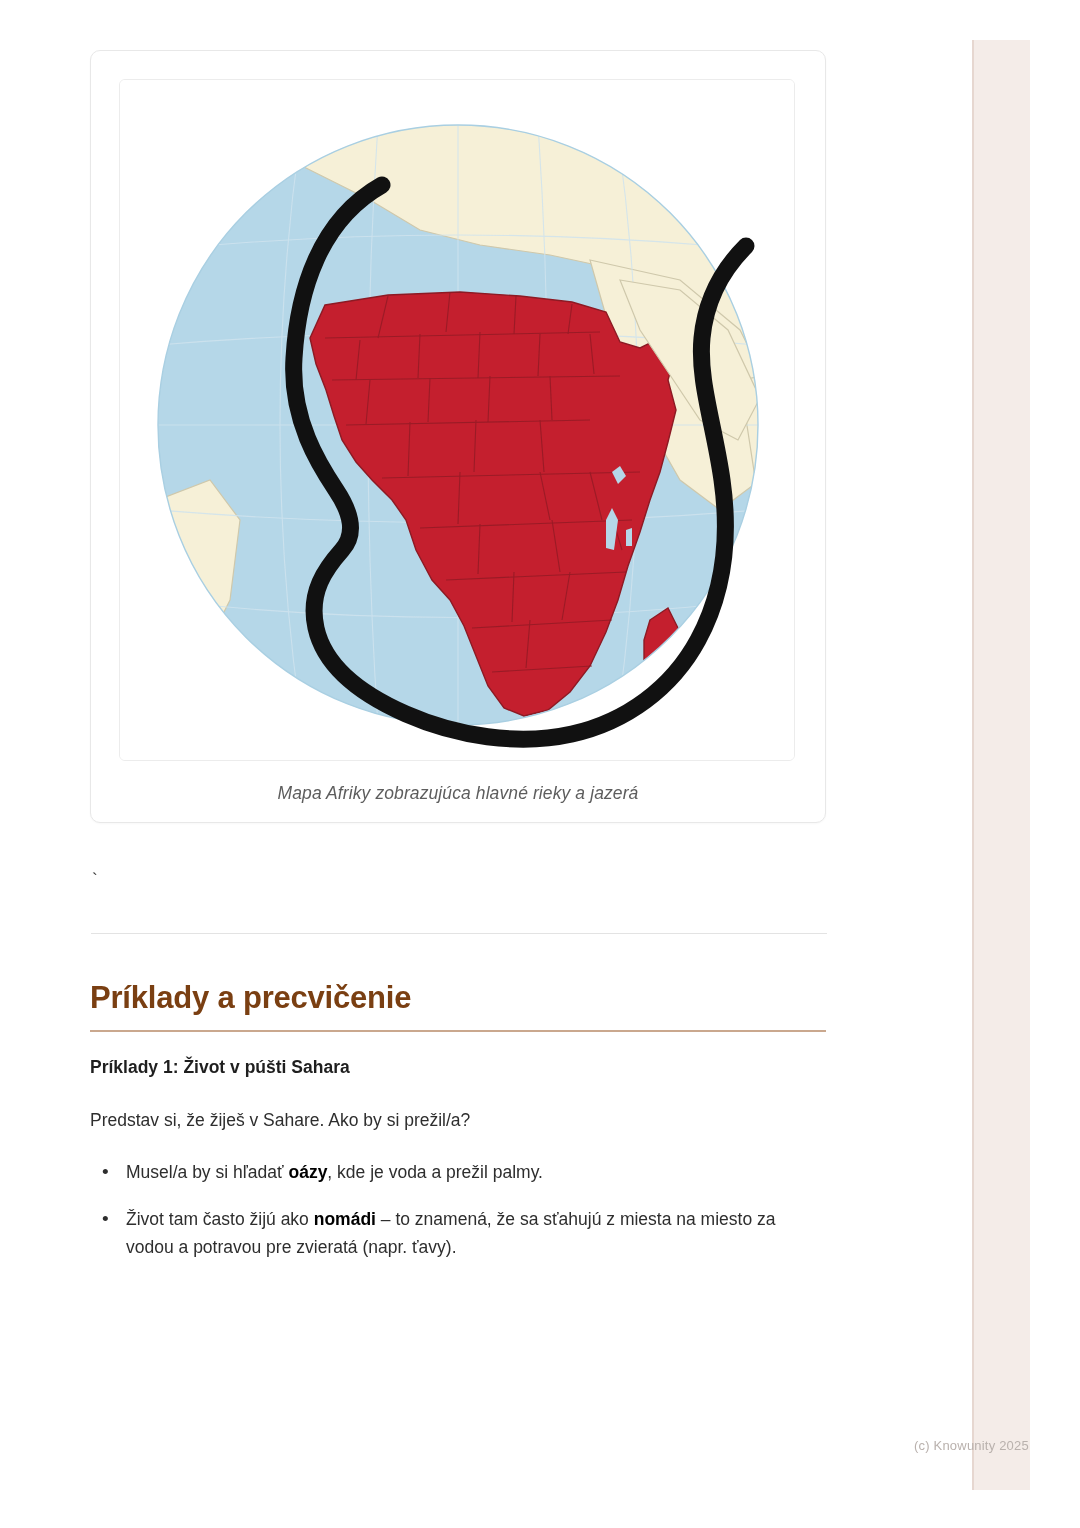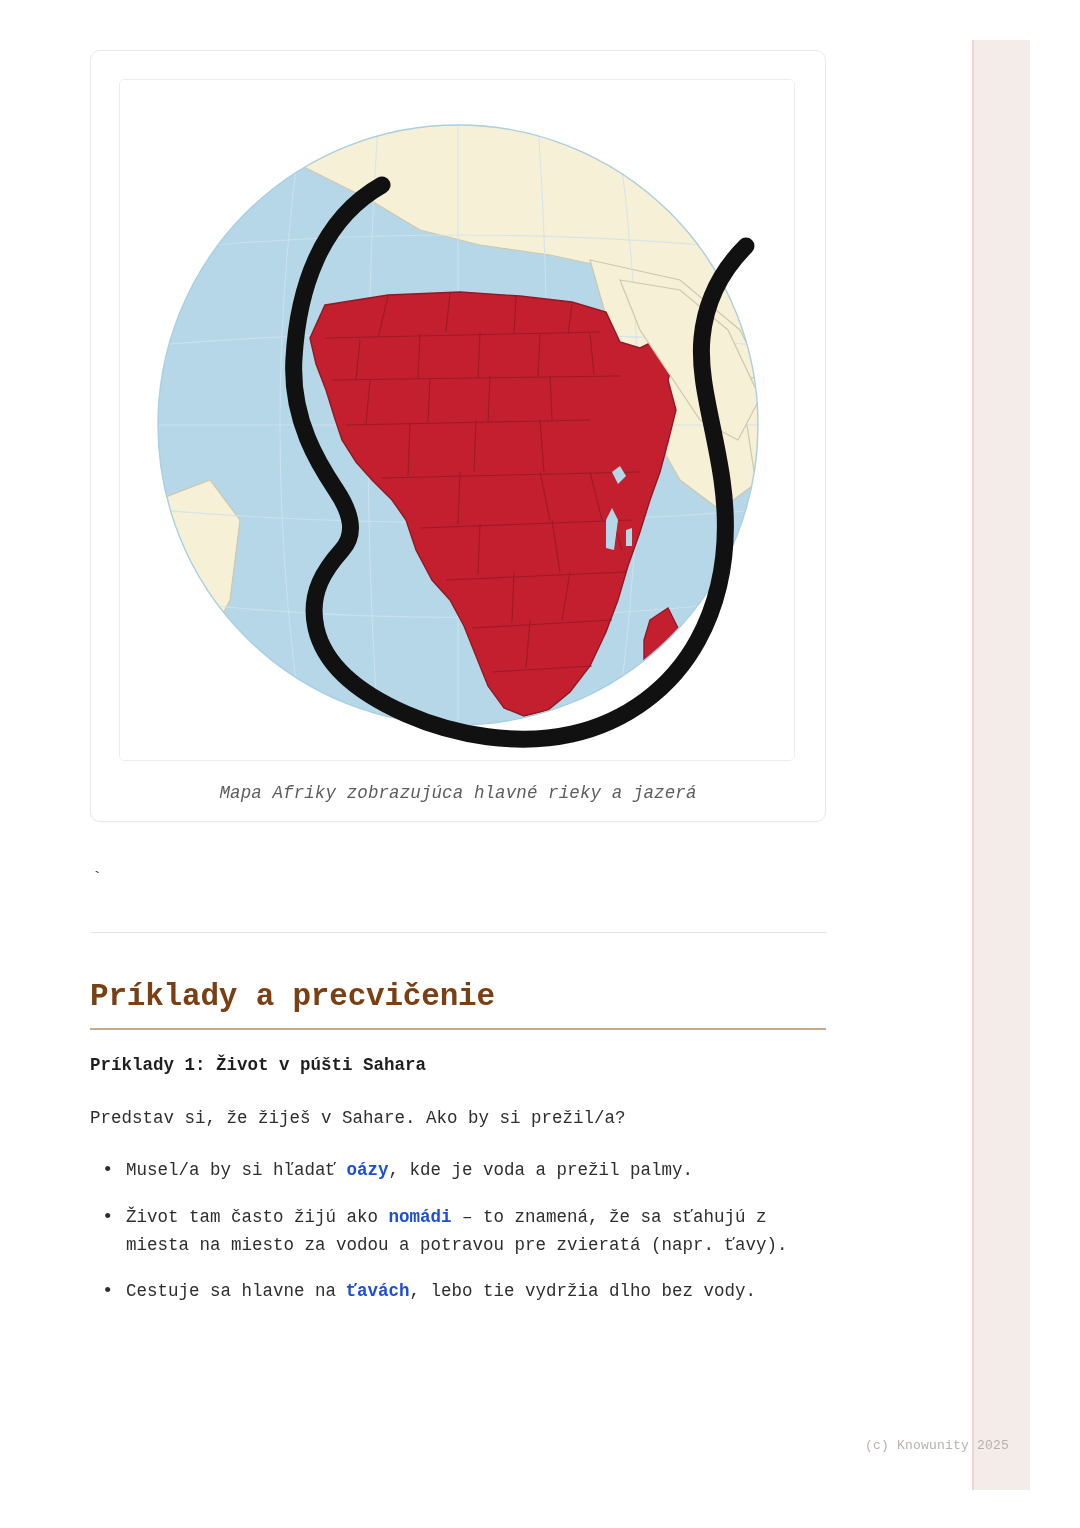--- a/index.html
+++ b/index.html
@@ -16,21 +16,20 @@
     overflow: hidden;
   }
 
   
   #page {
     position: absolute;
     left: 0; top: 0;
     width: 1080px;
     height: 1528px;
     background: #ffffff;
-    font-family: Liberation Mono, monospace;
   }
 
   
   #edge-strip-outer {
     position: absolute;
     top: 0;
     left: 968px;
     width: 112px;
     height: 1528px;
     background: #ffffff;
@@ -143,26 +142,26 @@
     padding-left: 2px;
   }
   ul.bullets > li:before {
     content: "\2022";
     position: absolute;
     left: -22px;
     top: -1px;
     font-size: 19px;
     color: #2e2e2e;
   }
-  ul.bullets b { font-weight: bold; color: #1d4ed8; }
+  ul.bullets b { font-weight: bold; color: #000000; }
 
   
   #watermark {
     position: absolute;
-    left: 865px;
+    left: 914px;
     top: 1438px;
     font-size: 13px;
     color: #b9b1ad;
     letter-spacing: 0.2px;
     white-space: nowrap;
   }
 </style>
 </head>
 <body>
 
@@ -286,22 +285,19 @@
 
     <p class="para">Predstav si, že žiješ v Sahare. Ako by si prežil/a?</p>
 
     <ul class="bullets">
       <li>
         <span>Musel/a by si hľadať </span><b>oázy</b><span>, kde je voda a prežil palmy.</span>
       </li>
       <li>
         <span>Život tam často žijú ako </span><b>nomádi</b><span> – to znamená, že sa sťahujú z miesta na miesto za vodou a potravou pre zvieratá (napr. ťavy).</span>
       </li>
-      <li>
-        <span>Cestuje sa hlavne na </span><b>ťavách</b><span>, lebo tie vydržia dlho bez vody.</span>
-      </li>
     </ul>
 
   </div>
 
   <div id="watermark">(c) Knowunity 2025</div>
 
 </div>
 
 </body></html>

